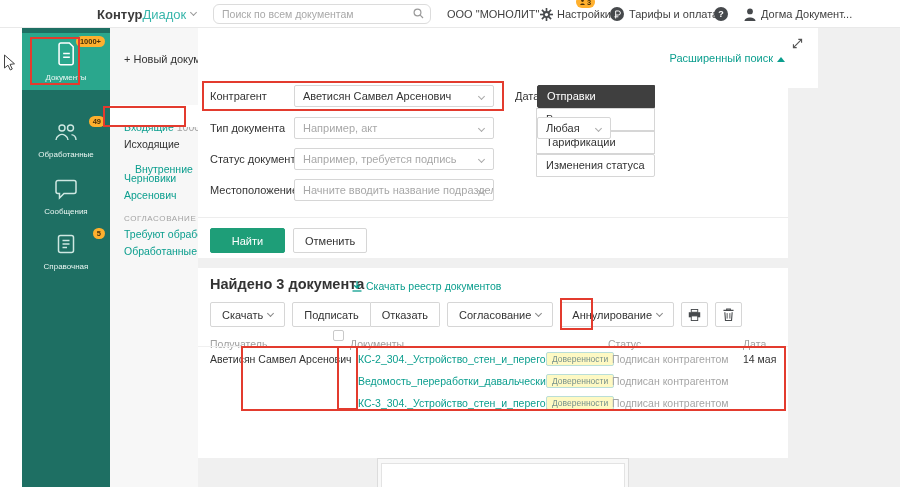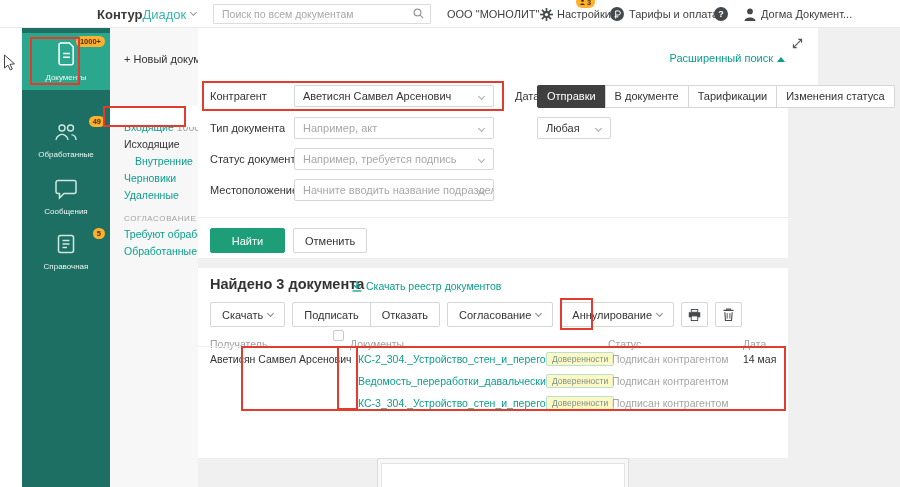--- a/index.html
+++ b/index.html
@@ -7,21 +7,21 @@
   .page { position:relative; width:900px; height:487px; overflow:hidden; background:#f0f0f0; }
   .abs { position:absolute; }
 
   
   .hdr { position:absolute; left:0; top:0; width:900px; height:28px; background:#fff; border-bottom:1px solid #e9e9e9; z-index:6; }
   .hdr .item { position:absolute; top:0; height:28px; display:flex; align-items:center; font-size:11px; color:#3f3f3f; white-space:nowrap; }
   .logo-k { font-weight:bold; font-size:13px; color:#3a3a3a; }
   .logo-d { font-size:13px; color:#38b6ab; }
   .chev { display:inline-block; width:5px; height:5px; border-right:1.3px solid #9a9a9a; border-bottom:1.3px solid #9a9a9a; transform:rotate(45deg); margin-left:5px; margin-top:-3px; }
   .search-wrap { position:absolute; left:213px; top:4px; width:218px; height:20px; }
-  .search-wrap input { width:100%; height:20px; border:1px solid #dcdcdc; border-radius:1px; font-size:10.5px; padding:0 24px 0 8px; color:#333; font-family:inherit; }
+  .search-wrap input { width:100%; height:20px; border:1px solid #dcdcdc; border-radius:6px; font-size:10.5px; padding:0 24px 0 8px; color:#333; font-family:inherit; }
   .search-wrap input::placeholder { color:#a8a8a8; }
   .search-wrap svg { position:absolute; right:7px; top:4px; }
   .circle-ic { width:14px; height:14px; border-radius:50%; background:#46494c; color:#fff; font-size:9px; font-weight:bold; display:inline-flex; align-items:center; justify-content:center; margin-right:5px; }
   .badge-pill { position:absolute; left:19px; top:-12px; background:#ffb02e; border-radius:7px; height:12px; padding:0 4px; font-size:7.5px; font-weight:bold; color:#4a3008; display:flex; align-items:center; gap:2px; }
   .badge-pill .pg { width:5px; height:6px; }
 
   
   .white-strip { position:absolute; left:0; top:28px; width:22px; height:459px; background:#fff; }
   .dsb { position:absolute; left:22px; top:28px; width:88px; height:459px; background:#1e6f63; }
   .tile { position:absolute; left:0; width:88px; text-align:center; cursor:pointer; padding-top:8px; }
@@ -38,21 +38,21 @@
   .active-chip { position:absolute; left:0; top:77px; width:88px; height:22px; background:#fff; }
   .nav2 .n.dark { color:#333; }
 
   
   .card { position:absolute; background:#fff; }
   .title { position:absolute; left:14px; top:8px; font-size:17px; font-weight:bold; color:#333; }
   .flabel { position:absolute; left:12px; font-size:11px; color:#333; white-space:nowrap; }
   .fselect { position:absolute; left:96px; width:200px; height:22px; border:1px solid #d6d6d6; border-radius:2px; background:#fff; font-size:11px; line-height:20px; padding-left:8px; color:#333; cursor:pointer; white-space:nowrap; overflow:hidden; }
   .fselect.ph { color:#a8a8a8; }
   .fselect .schev { position:absolute; right:9px; top:8px; width:5px; height:5px; border-right:1.2px solid #aaa; border-bottom:1.2px solid #aaa; transform:rotate(45deg); }
-  .tabs { position:absolute; left:339px; top:57px; display:flex; }
+  .tabs { position:absolute; left:339px; top:57px; display:flex;flex-direction:column; }
   .tab { height:23px; line-height:21px; padding:0 9px; border:1px solid #d6d6d6; background:#fff; font-size:11px; color:#333; margin-left:-1px; cursor:pointer; white-space:nowrap; }
   .tab:first-child { margin-left:0; border-radius:2px 0 0 2px; }
   .tab:last-child { border-radius:0 2px 2px 0; }
   .tab.on { background:#3f3f3f; border-color:#3f3f3f; color:#fff; }
   .divider { position:absolute; left:0; right:0; top:189px; border-top:1px solid #ededed; }
   .btn { display:inline-flex; align-items:center; justify-content:center; height:25px; padding:0 11px; border:1px solid #d6d6d6; border-radius:2px; background:#fff; font-size:11px; color:#333; cursor:pointer; white-space:nowrap; gap:5px; }
   .btn.green { background:#1e9e78; border-color:#1e9e78; color:#fff; }
   .btn .bchev { width:5px; height:5px; border-right:1.2px solid #888; border-bottom:1.2px solid #888; transform:rotate(45deg); margin-top:-3px; }
   .join { display:inline-flex; }
   .join .btn:last-child { border-left:none; border-radius:0 2px 2px 0; }
@@ -185,23 +185,23 @@
 
   <div class="nav2">
     <div class="newdoc">+ Новый документ</div>
     <div class="sect" style="top:79px;">ДОКУМЕНТООБОРОТ</div>
     <div class="n" style="top:93px;">
       <span>Входящие</span>
       <span class="suffix">1000+</span>
     </div>
     <div class="active-chip"></div>
     <div class="n dark" style="top:110px; z-index:2;">Исходящие</div>
-    <div class="n" style="top:127px;padding-left:11px;">Внутренние</div>
+    <div class="n" style="top:135px;padding-left:11px;">Внутренние</div>
     <div class="n" style="top:144px;">Черновики</div>
-    <div class="n" style="top:161px;">Удаленные</div>
+    <div class="n" style="top:161px;">Арсенович</div>
     <div class="sect" style="top:186px;">СОГЛАСОВАНИЕ</div>
     <div class="n" style="top:200px;">Требуют обработки</div>
     <div class="n" style="top:217px;">Обработанные</div>
   </div>
 
   <div class="abs" style="left:788px; top:28px; width:30px; height:60px; background:#fff;"></div>
   <svg class="abs" style="left:791px; top:37px;" width="13" height="13" viewBox="0 0 16 16">
     <path d="M3 13 L13 3 M9 3 H13 V7 M7 13 H3 V9" fill="none" stroke="#555" stroke-width="1.4"></path>
   </svg>
   <div class="adv">

